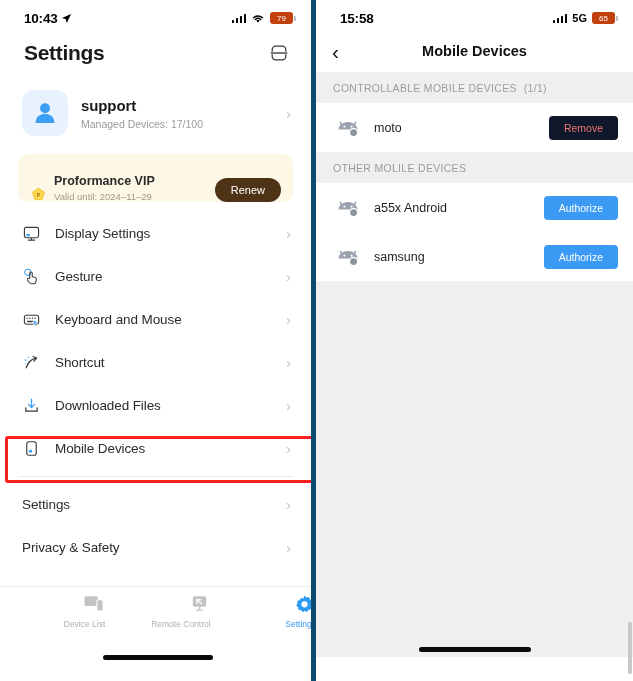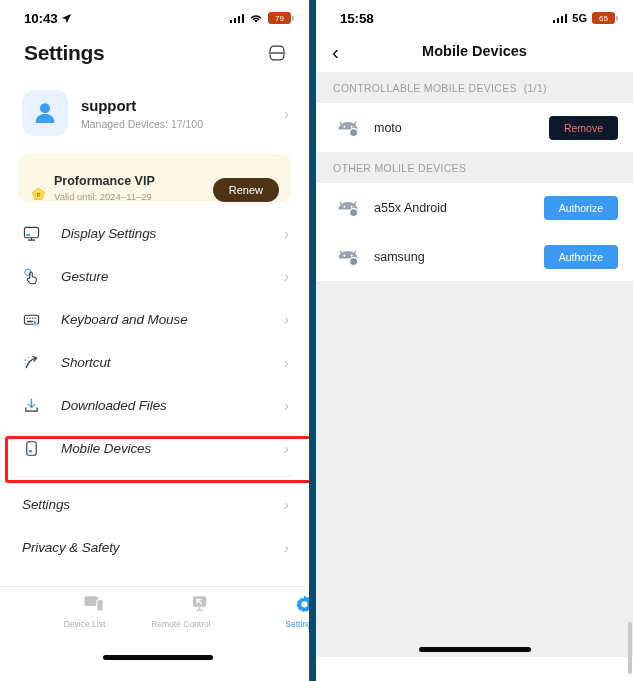--- a/index.html
+++ b/index.html
@@ -9,21 +9,21 @@
     background: #ffffff;
     overflow: hidden;
   }
   .screen { position: relative; width: 633px; height: 681px; display: flex; }
 
   
   .left-panel {
     width: 316px; height: 681px;
     background: #ffffff;
     position: relative;
-    border-right: 7px solid #0c4a6e;
+    border-right: 5px solid #0c4a6e;
     overflow: hidden;
   }
   
   .statusbar {
     height: 30px;
     display: flex; align-items: center; justify-content: space-between;
     padding: 6px 18px 0 24px;
   }
   .sb-time {
     font-size: 13.5px; font-weight: bold; color: #000;
@@ -90,23 +90,22 @@
     background: #4e3317; color: #fff;
     font-size: 11px; font-weight: 500;
     border: none; border-radius: 14px;
     padding: 6px 16px; cursor: pointer; flex: none;
   }
 
   
   .menu { padding: 0 0 0 0; }
   .menu-item {
     height: 43px; display: flex; align-items: center;
-    padding: 0 20px 0 22px; gap: 20px; cursor: pointer;
+    padding: 0 20px 0 22px; gap: 14px; cursor: pointer;
     position: relative;
-    font-style: italic;
   }
   .menu-icon { width: 19px; height: 19px; flex: none; display: flex; align-items: center; justify-content: center; }
   .menu-label { flex: 1; font-size: 13.5px; color: #2b2b2b; letter-spacing: -0.1px; }
   .menu-item.noicon .menu-label { margin-left: 0; }
   .divider { height: 1px; background: #ececec; margin: 6px 18px 6px 18px; }
 
   
   .highlight-box {
     position: absolute;
     left: 5px; top: 436px; width: 309px; height: 47px;

